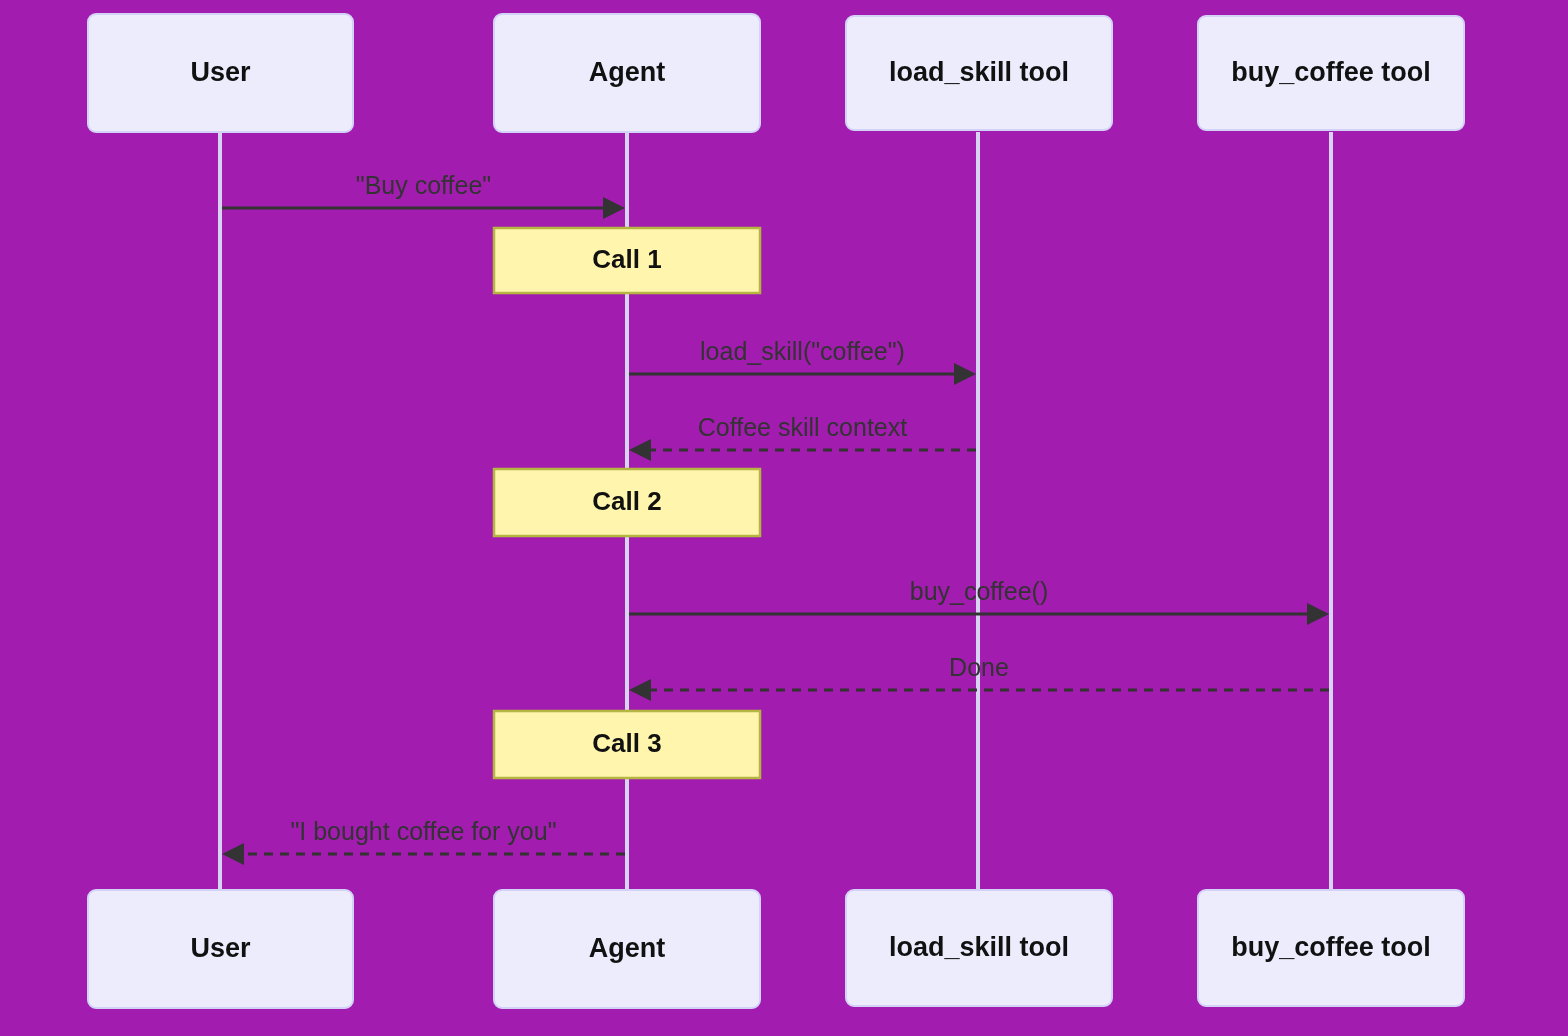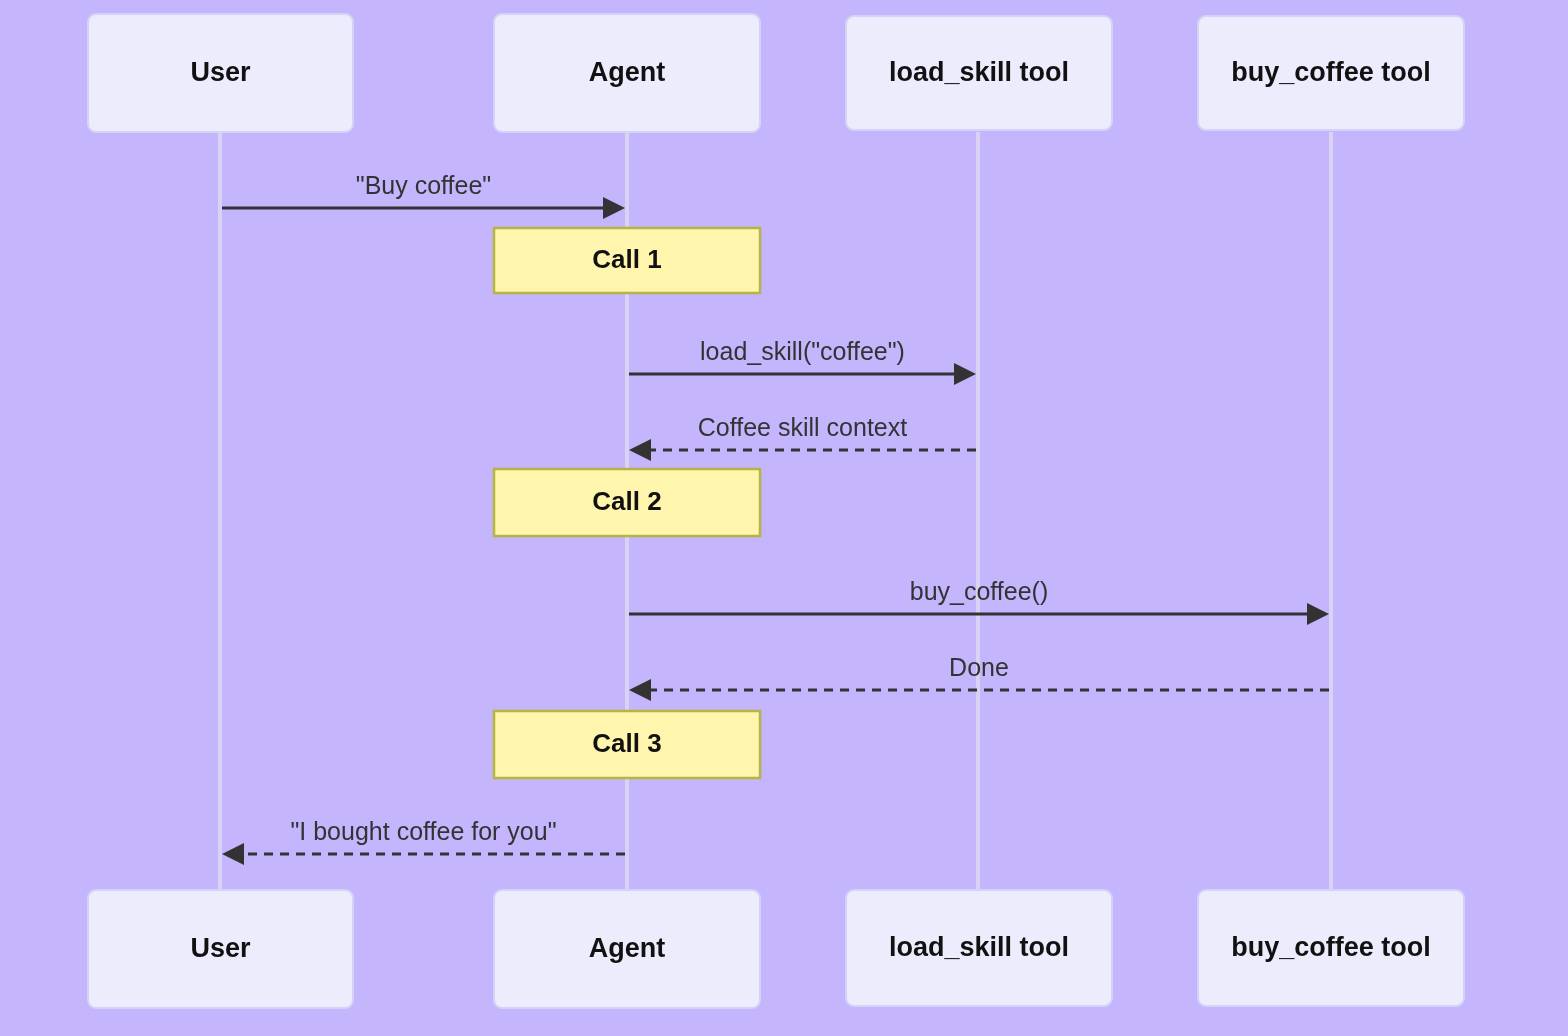--- a/index.html
+++ b/index.html
@@ -8,21 +8,21 @@
     padding: 0;
     background: #ffffff;
   }
   body {
     font-family: "Liberation Sans", sans-serif;
   }
   #diagram-root {
     position: relative;
     width: 1568px;
     height: 1036px;
-    background: #c4b5fd;
+    background: #a21caf;
     overflow: hidden;
   }
   svg#seq-svg {
     position: absolute;
     left: 0;
     top: 0;
     width: 1568px;
     height: 1036px;
     display: block;
   }

